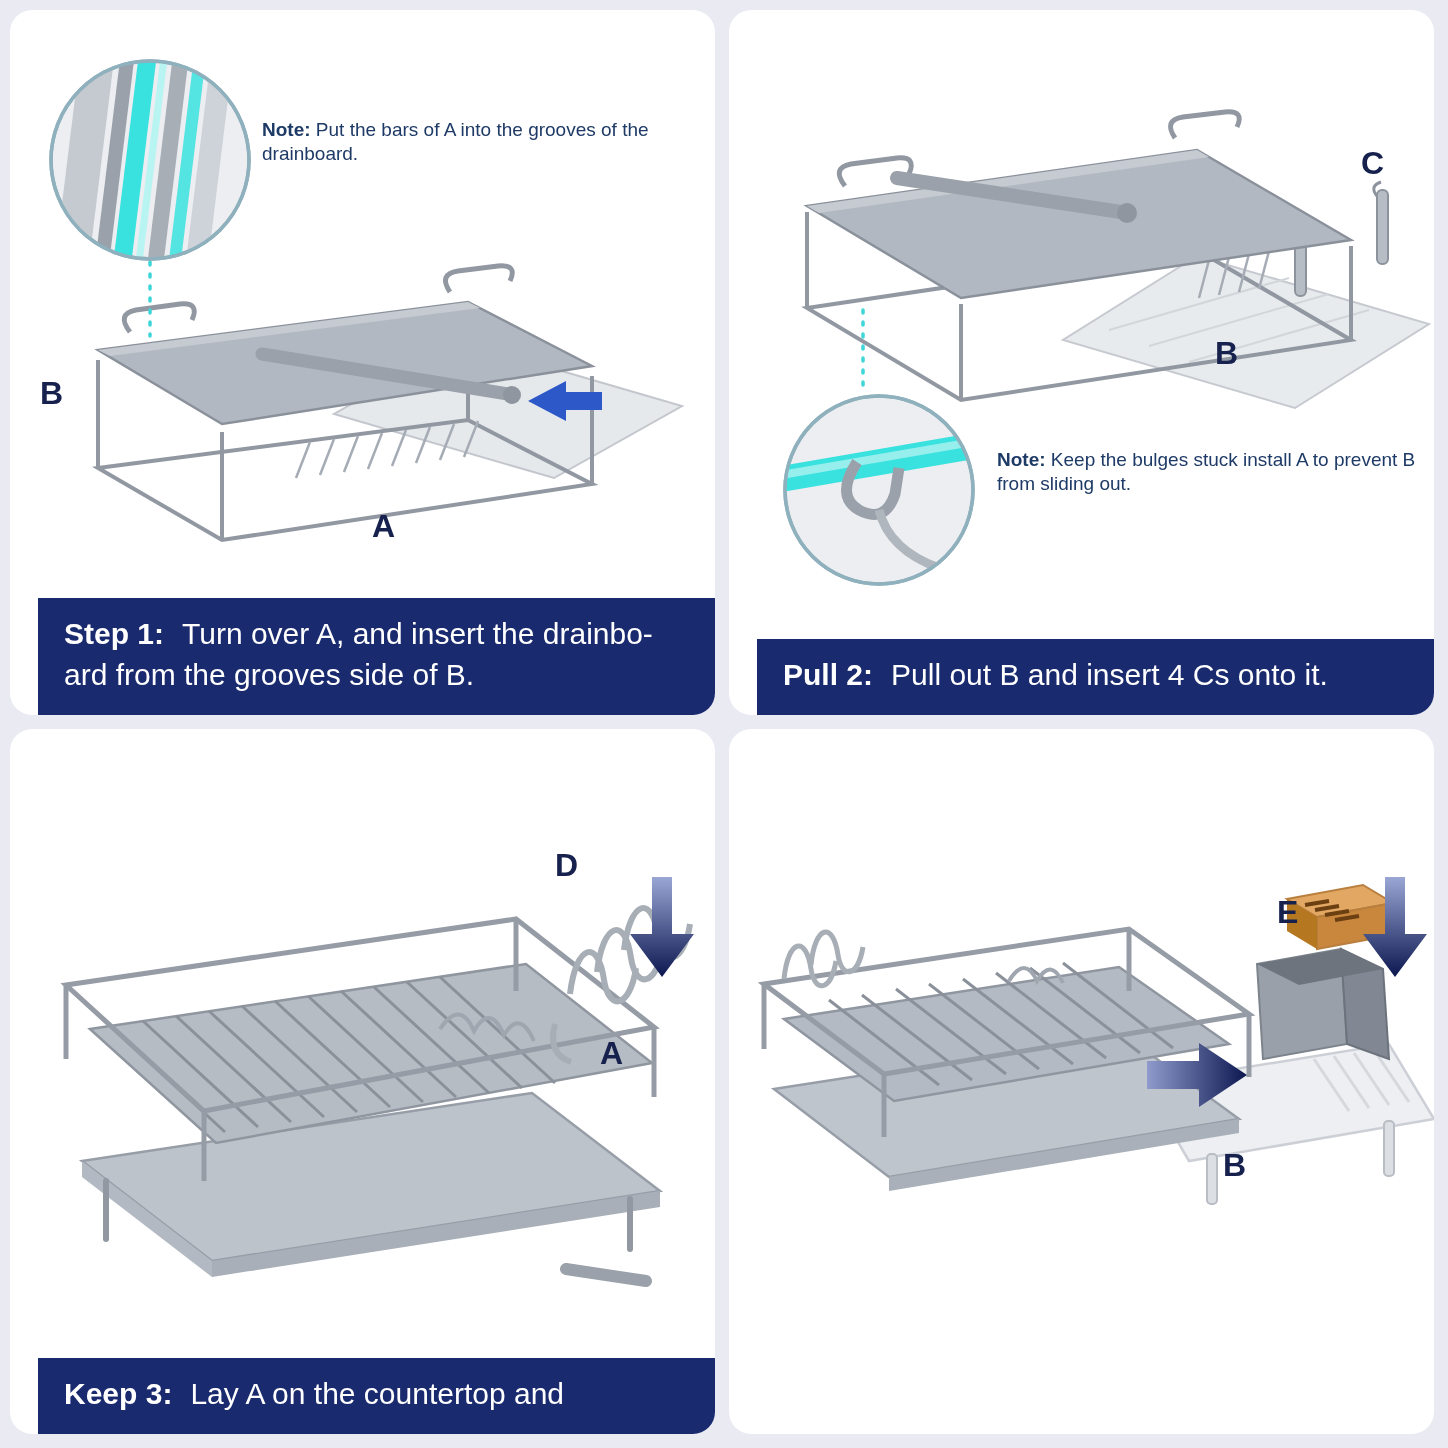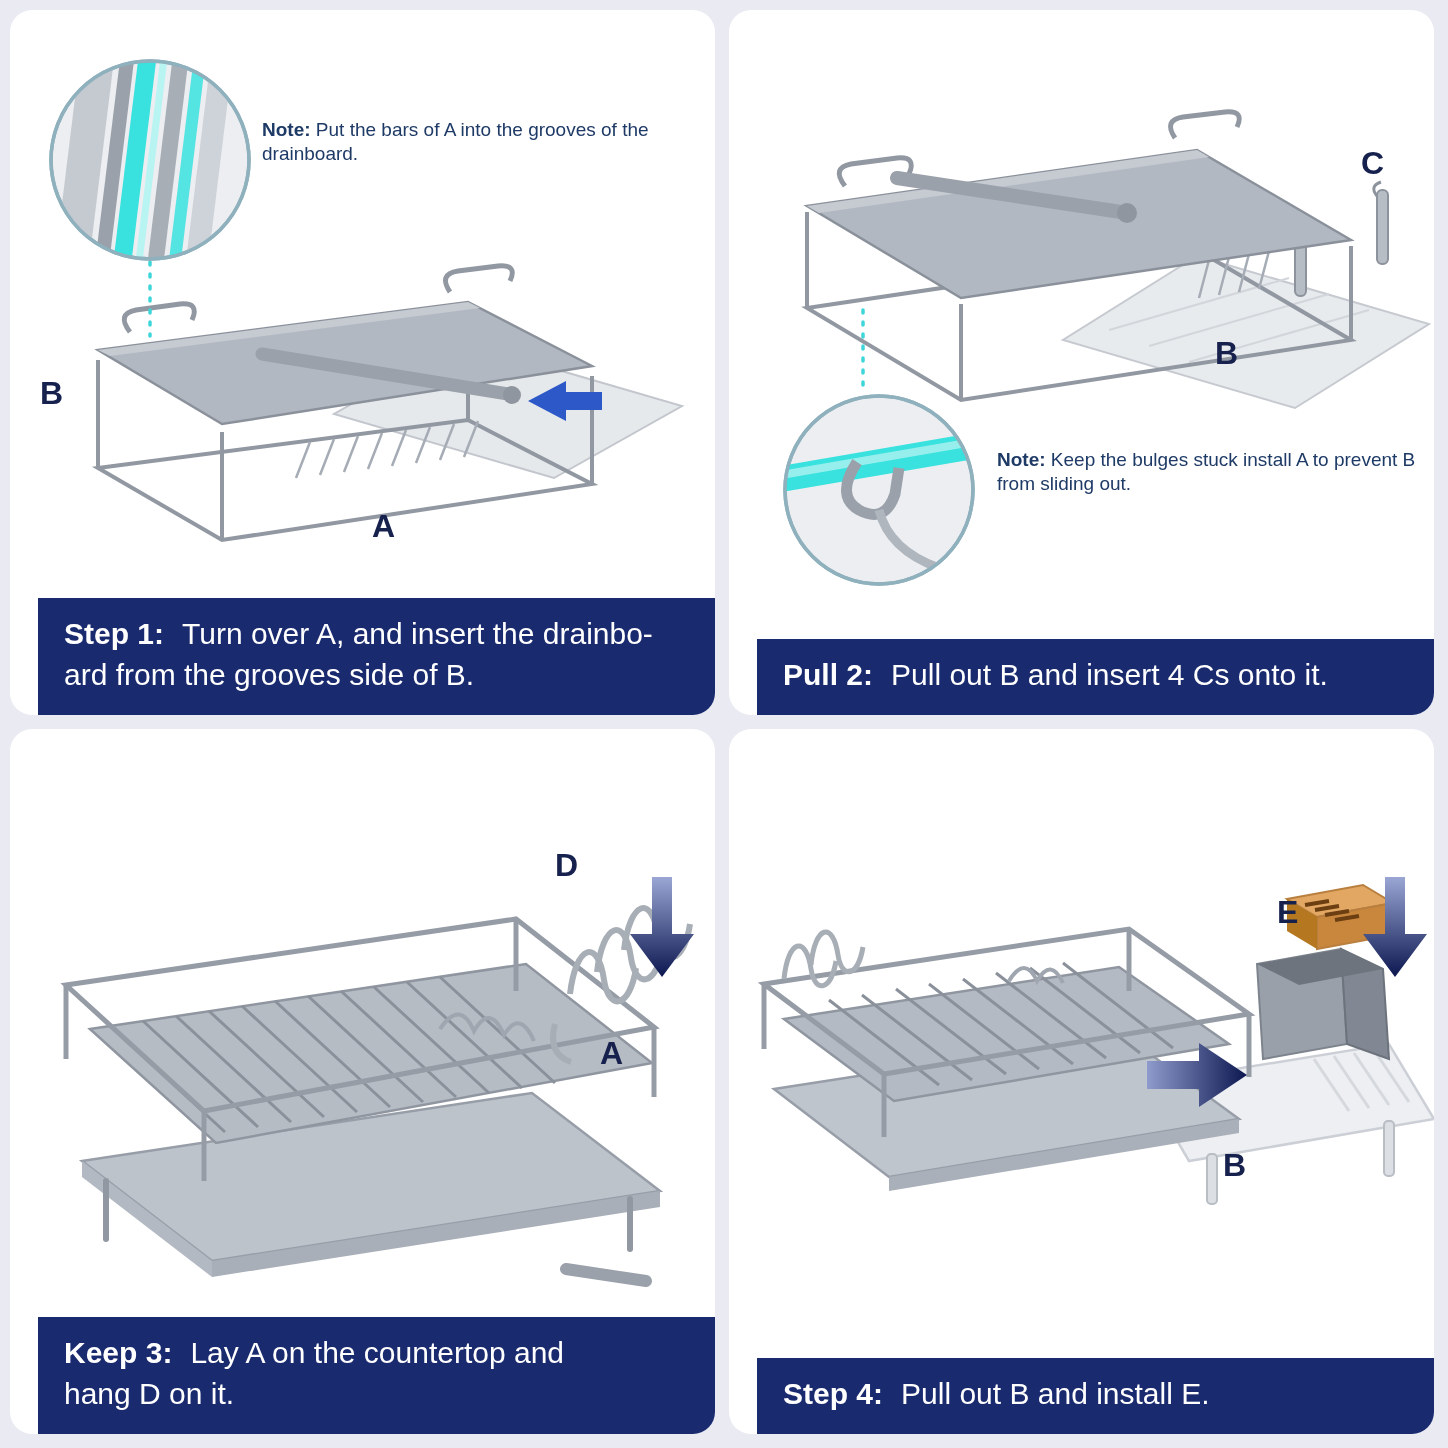--- a/index.html
+++ b/index.html
@@ -192,21 +192,20 @@
         <path d="M587,243 c6,-50 28,-56 34,-14 c5,32 26,28 32,-12" fill="none" stroke="#a8aeb6" stroke-width="6"></path>
         <path d="M614,221 c6,-50 28,-56 34,-14 c5,32 26,28 32,-12" fill="none" stroke="#a8aeb6" stroke-width="6"></path>
         <path d="M545,295 q-8,30 16,38" fill="none" stroke="#a8aeb6" stroke-width="6"></path>
       </g>
       <polygon points="642,148 662,148 662,205 684,205 652,248 620,205 642,205" fill="url(#navV)"></polygon>
     </svg>
     <div class="part-label" style="left:545px; top:118px;">D</div>
     <div class="part-label" style="left:590px; top:306px;">A</div>
     <div class="caption">
       <span class="cap-label">Keep 3:</span><span>Lay A on the countertop and</span>
-      <span class="cap-line2">hang D on it.</span>
     </div>
   </div>
 
   <div class="panel">
     <svg class="art" viewBox="0 0 705 620">
       <defs>
         <linearGradient id="navV2" x1="0" y1="0" x2="0" y2="1">
           <stop offset="0" stop-color="#9aa6d4"></stop>
             <stop offset="1" stop-color="#0c1750"></stop>
         </linearGradient>
@@ -242,19 +241,15 @@
         <polygon points="558,170 634,156 664,174 588,188" fill="#e2a863" stroke="#b97f3f" stroke-width="2"></polygon>
         <polygon points="588,188 664,174 664,206 588,220" fill="#c9863d" stroke="#b97f3f" stroke-width="2"></polygon>
         <polygon points="558,170 588,188 588,220 558,202" fill="#b5771f"></polygon>
         <path d="M576,176 L600,172 M586,181 L610,177 M596,186 L620,182 M606,191 L630,187" stroke="#6b3f12" stroke-width="4" fill="none"></path>
       </g>
       <polygon points="656,148 676,148 676,205 698,205 666,248 634,205 656,205" fill="url(#navV2)"></polygon>
       <polygon points="418,332 470,332 470,314 518,346 470,378 470,360 418,360" fill="url(#navH)"></polygon>
     </svg>
     <div class="part-label" style="left:548px; top:165px;">E</div>
     <div class="part-label" style="left:494px; top:418px;">B</div>
-    <div class="caption">
-      <span class="cap-label">Step 4:</span><span>Pull out B and install E.</span>
-      
-    </div>
   </div>
 
 </div>
 
 </body></html>

